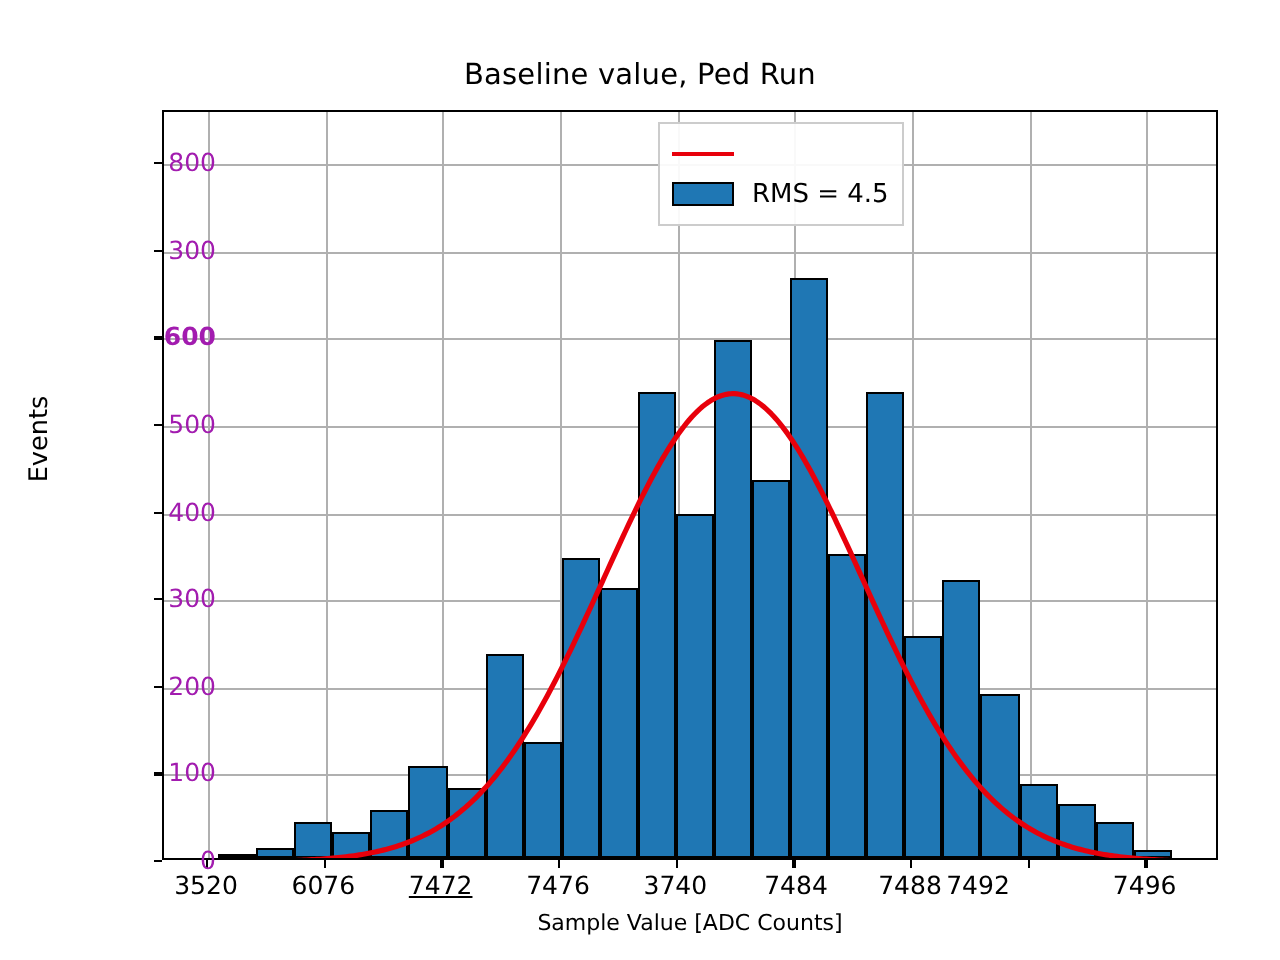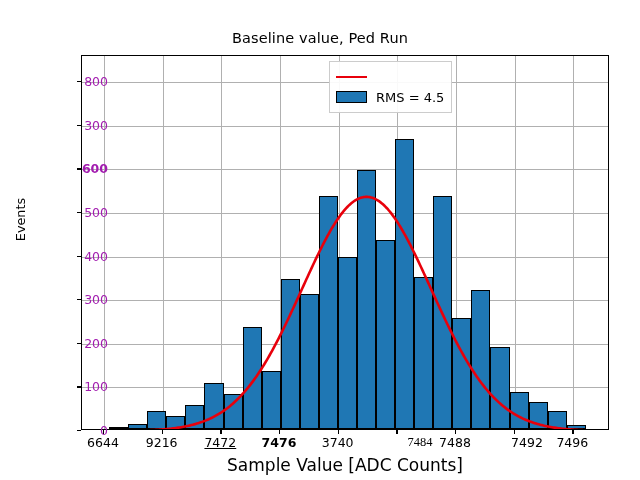--- a/index.html
+++ b/index.html
@@ -96,21 +96,21 @@
     text-align: left;
     transform: translateY(-50%);
     white-space: nowrap;
   }
   #xlabel {
     position: absolute;
     left: 81px;
     width: 528px;
     top: 455px;
     text-align: center;
-    font-size: 17px;
+    font-size: 11px;
     color: #000000;
   }
   #ylabel {
     position: absolute;
     left: -40px;
     top: 212px;
     width: 120px;
     text-align: center;
     font-size: 12.8px;
     color: #000000;
@@ -209,35 +209,35 @@
         <div class="bar" style="left: 465.67px; width: 19.07px; height: 18.31px; background: rgb(31, 119, 180);"></div>
         <div class="bar" style="left: 484.73px; width: 19.07px; height: 4.36px; background: rgb(31, 119, 180);"></div>
       </div>
     <svg id="fit-curve" viewBox="0 0 528 375" preserveAspectRatio="none">
       <path id="fit-path" fill="none" stroke="#e8000b" stroke-width="2.6" stroke-linejoin="round" stroke-linecap="round" d="M0.00 374.99 L1.32 374.98 L2.64 374.98 L3.96 374.98 L5.28 374.98 L6.60 374.98 L7.92 374.98 L9.24 374.97 L10.56 374.97 L11.88 374.97 L13.20 374.97 L14.52 374.96 L15.84 374.96 L17.16 374.96 L18.48 374.95 L19.80 374.95 L21.12 374.94 L22.44 374.94 L23.76 374.93 L25.08 374.93 L26.40 374.92 L27.72 374.91 L29.04 374.91 L30.36 374.90 L31.68 374.89 L33.00 374.88 L34.32 374.87 L35.64 374.86 L36.96 374.85 L38.28 374.84 L39.60 374.83 L40.92 374.81 L42.24 374.80 L43.56 374.78 L44.88 374.76 L46.20 374.74 L47.52 374.72 L48.84 374.70 L50.16 374.68 L51.48 374.66 L52.80 374.63 L54.12 374.60 L55.44 374.57 L56.76 374.54 L58.08 374.50 L59.40 374.47 L60.72 374.43 L62.04 374.39 L63.36 374.34 L64.68 374.29 L66.00 374.24 L67.32 374.19 L68.64 374.13 L69.96 374.07 L71.28 374.00 L72.60 373.93 L73.92 373.86 L75.24 373.78 L76.56 373.70 L77.88 373.61 L79.20 373.52 L80.52 373.42 L81.84 373.31 L83.16 373.20 L84.48 373.08 L85.80 372.96 L87.12 372.83 L88.44 372.69 L89.76 372.54 L91.08 372.38 L92.40 372.22 L93.72 372.04 L95.04 371.86 L96.36 371.66 L97.68 371.46 L99.00 371.24 L100.32 371.02 L101.64 370.78 L102.96 370.53 L104.28 370.26 L105.60 369.99 L106.92 369.70 L108.24 369.39 L109.56 369.07 L110.88 368.73 L112.20 368.38 L113.52 368.01 L114.84 367.62 L116.16 367.21 L117.48 366.79 L118.80 366.34 L120.12 365.88 L121.44 365.39 L122.76 364.89 L124.08 364.36 L125.40 363.80 L126.72 363.23 L128.04 362.62 L129.36 362.00 L130.68 361.35 L132.00 360.67 L133.32 359.96 L134.64 359.22 L135.96 358.46 L137.28 357.67 L138.60 356.84 L139.92 355.99 L141.24 355.10 L142.56 354.18 L143.88 353.22 L145.20 352.24 L146.52 351.21 L147.84 350.16 L149.16 349.06 L150.48 347.93 L151.80 346.76 L153.12 345.55 L154.44 344.31 L155.76 343.02 L157.08 341.70 L158.40 340.33 L159.72 338.92 L161.04 337.48 L162.36 335.99 L163.68 334.45 L165.00 332.88 L166.32 331.26 L167.64 329.60 L168.96 327.90 L170.28 326.15 L171.60 324.36 L172.92 322.53 L174.24 320.65 L175.56 318.73 L176.88 316.76 L178.20 314.75 L179.52 312.70 L180.84 310.60 L182.16 308.47 L183.48 306.29 L184.80 304.06 L186.12 301.80 L187.44 299.50 L188.76 297.15 L190.08 294.77 L191.40 292.35 L192.72 289.89 L194.04 287.40 L195.36 284.87 L196.68 282.30 L198.00 279.71 L199.32 277.08 L200.64 274.42 L201.96 271.73 L203.28 269.01 L204.60 266.27 L205.92 263.50 L207.24 260.71 L208.56 257.90 L209.88 255.07 L211.20 252.23 L212.52 249.37 L213.84 246.49 L215.16 243.61 L216.48 240.72 L217.80 237.82 L219.12 234.91 L220.44 232.01 L221.76 229.10 L223.08 226.20 L224.40 223.31 L225.72 220.42 L227.04 217.55 L228.36 214.68 L229.68 211.84 L231.00 209.01 L232.32 206.21 L233.64 203.43 L234.96 200.67 L236.28 197.95 L237.60 195.26 L238.92 192.60 L240.24 189.98 L241.56 187.41 L242.88 184.87 L244.20 182.39 L245.52 179.95 L246.84 177.56 L248.16 175.23 L249.48 172.96 L250.80 170.74 L252.12 168.59 L253.44 166.50 L254.76 164.48 L256.08 162.53 L257.40 160.65 L258.72 158.85 L260.04 157.12 L261.36 155.46 L262.68 153.89 L264.00 152.40 L265.32 150.99 L266.64 149.67 L267.96 148.44 L269.28 147.29 L270.60 146.24 L271.92 145.27 L273.24 144.40 L274.56 143.62 L275.88 142.94 L277.20 142.35 L278.52 141.86 L279.84 141.46 L281.16 141.16 L282.48 140.96 L283.80 140.86 L285.12 140.85 L286.44 140.95 L287.76 141.14 L289.08 141.42 L290.40 141.81 L291.72 142.29 L293.04 142.87 L294.36 143.54 L295.68 144.31 L297.00 145.17 L298.32 146.13 L299.64 147.17 L300.96 148.31 L302.28 149.53 L303.60 150.84 L304.92 152.24 L306.24 153.72 L307.56 155.28 L308.88 156.93 L310.20 158.65 L311.52 160.45 L312.84 162.32 L314.16 164.26 L315.48 166.28 L316.80 168.36 L318.12 170.50 L319.44 172.71 L320.76 174.98 L322.08 177.30 L323.40 179.68 L324.72 182.11 L326.04 184.60 L327.36 187.12 L328.68 189.70 L330.00 192.31 L331.32 194.96 L332.64 197.65 L333.96 200.37 L335.28 203.12 L336.60 205.90 L337.92 208.70 L339.24 211.52 L340.56 214.37 L341.88 217.23 L343.20 220.10 L344.52 222.99 L345.84 225.88 L347.16 228.78 L348.48 231.69 L349.80 234.59 L351.12 237.49 L352.44 240.39 L353.76 243.29 L355.08 246.17 L356.40 249.05 L357.72 251.91 L359.04 254.76 L360.36 257.59 L361.68 260.40 L363.00 263.19 L364.32 265.96 L365.64 268.71 L366.96 271.43 L368.28 274.12 L369.60 276.78 L370.92 279.41 L372.24 282.02 L373.56 284.58 L374.88 287.12 L376.20 289.62 L377.52 292.08 L378.84 294.50 L380.16 296.89 L381.48 299.24 L382.80 301.55 L384.12 303.81 L385.44 306.04 L386.76 308.23 L388.08 310.37 L389.40 312.47 L390.72 314.52 L392.04 316.54 L393.36 318.51 L394.68 320.44 L396.00 322.32 L397.32 324.16 L398.64 325.95 L399.96 327.71 L401.28 329.41 L402.60 331.08 L403.92 332.70 L405.24 334.28 L406.56 335.82 L407.88 337.31 L409.20 338.76 L410.52 340.18 L411.84 341.55 L413.16 342.88 L414.48 344.17 L415.80 345.42 L417.12 346.63 L418.44 347.80 L419.76 348.94 L421.08 350.04 L422.40 351.10 L423.72 352.12 L425.04 353.12 L426.36 354.07 L427.68 355.00 L429.00 355.89 L430.32 356.75 L431.64 357.58 L432.96 358.37 L434.28 359.14 L435.60 359.88 L436.92 360.59 L438.24 361.27 L439.56 361.93 L440.88 362.56 L442.20 363.16 L443.52 363.74 L444.84 364.30 L446.16 364.83 L447.48 365.34 L448.80 365.83 L450.12 366.29 L451.44 366.74 L452.76 367.17 L454.08 367.58 L455.40 367.97 L456.72 368.34 L458.04 368.69 L459.36 369.03 L460.68 369.35 L462.00 369.66 L463.32 369.96 L464.64 370.23 L465.96 370.50 L467.28 370.75 L468.60 370.99 L469.92 371.22 L471.24 371.44 L472.56 371.64 L473.88 371.84 L475.20 372.02 L476.52 372.20 L477.84 372.36 L479.16 372.52 L480.48 372.67 L481.80 372.81 L483.12 372.94 L484.44 373.07 L485.76 373.19 L487.08 373.30 L488.40 373.41 L489.72 373.51 L491.04 373.60 L492.36 373.69 L493.68 373.77 L495.00 373.85 L496.32 373.93 L497.64 374.00 L498.96 374.06 L500.28 374.12 L501.60 374.18 L502.92 374.24 L504.24 374.29 L505.56 374.34 L506.88 374.38 L508.20 374.42 L509.52 374.46 L510.84 374.50 L512.16 374.53 L513.48 374.57 L514.80 374.60 L516.12 374.63 L517.44 374.65 L518.76 374.68 L520.08 374.70 L521.40 374.72 L522.72 374.74 L524.04 374.76 L525.36 374.78 L526.68 374.79 L528.00 374.81"></path>
     </svg>
   </div>
 
   <div id="xticks">
       <div class="xtick-mark" style="left: 103px;"></div>
-      <div class="xtick-label" style="left: 103px;">6644</div>
+      <div class="xtick-label" style="left: 103px;">3520</div>
       <div class="xtick-mark" style="left: 161.67px;"></div>
-      <div class="xtick-label" style="left: 161.67px;">9216</div>
+      <div class="xtick-label" style="left: 161.67px;">6076</div>
       <div class="xtick-mark" style="left: 220.33px;"></div>
       <div class="xtick-label" style="left: 220.33px; text-decoration: underline;">7472</div>
       <div class="xtick-mark" style="left: 279px;"></div>
-      <div class="xtick-label" style="left: 279px; font-weight: bold;">7476</div>
+      <div class="xtick-label" style="left: 279px;">7476</div>
       <div class="xtick-mark" style="left: 337.67px;"></div>
       <div class="xtick-label" style="left: 337.67px;">3740</div>
       <div class="xtick-mark" style="left: 396.33px;"></div>
-      <div class="xtick-label" style="left: 420px; font-family: Liberation Serif, serif;">7484</div>
+      <div class="xtick-label" style="left: 398px;">7484</div>
       <div class="xtick-mark" style="left: 455px;"></div>
       <div class="xtick-label" style="left: 455px;">7488</div>
       <div class="xtick-mark" style="left: 513.67px;"></div>
-      <div class="xtick-label" style="left: 527px;">7492</div>
+      <div class="xtick-label" style="left: 489px;">7492</div>
       <div class="xtick-mark" style="left: 572.33px;"></div>
       <div class="xtick-label" style="left: 572.33px;">7496</div>
     </div>
   <div id="yticks">
       <div class="ytick-mark" style="top: 430px;"></div>
       <div class="ytick-label" style="top: 430px;">0</div>
       <div class="ytick-mark" style="top: 386.4px;"></div>
       <div class="ytick-label" style="top: 386.4px;">100</div>
       <div class="ytick-mark" style="top: 342.79px;"></div>
       <div class="ytick-label" style="top: 342.79px;">200</div>

